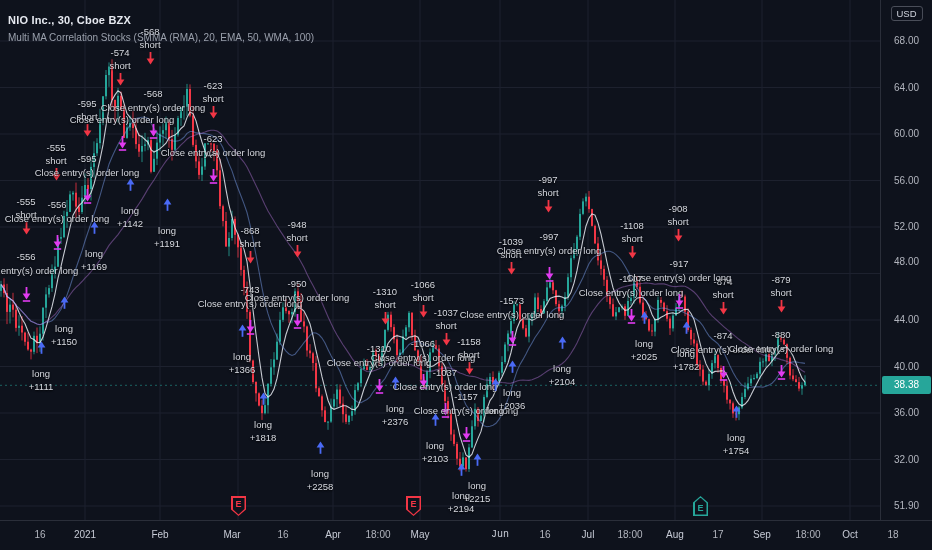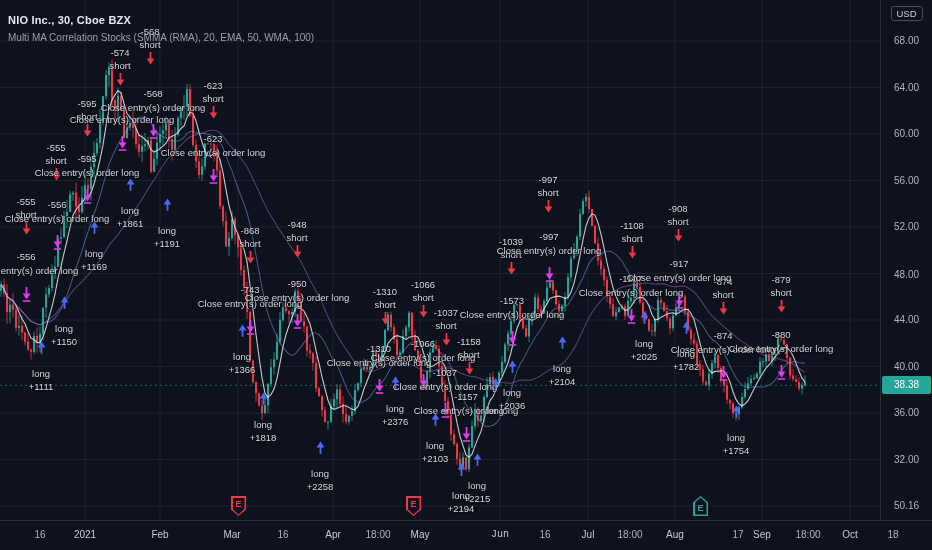--- a/index.html
+++ b/index.html
@@ -909,21 +909,21 @@
    <path d="M0.6 6.5 H8.4 L4.5 12.6 Z" fill="#e03bf0"></path>
             <rect x="0.8" y="13.2" width="7.4" height="1.6" fill="#e03bf0"></rect>
           </svg>
         </div>
         <div class="marker" style="left: 130px; top: 178px;">
           <svg width="9" height="13" viewBox="0 0 9 13" style="position:absolute;left:-4.5px;top:0;overflow:visible">
    <path d="M4.5 0.4 L8.4 6.4 H0.6 Z" fill="#4a6af5"></path>
    <rect x="3.6" y="5.8" width="1.8" height="7" fill="#4a6af5"></rect>
           </svg>
           <div class="m-line" style="top:27px">long</div>
-          <div class="m-line" style="top:40px">+1861</div>
+          <div class="m-line" style="top:40px">+1142</div>
         </div>
         <div class="marker" style="left: 167px; top: 198px;">
           <svg width="9" height="13" viewBox="0 0 9 13" style="position:absolute;left:-4.5px;top:0;overflow:visible">
    <path d="M4.5 0.4 L8.4 6.4 H0.6 Z" fill="#4a6af5"></path>
    <rect x="3.6" y="5.8" width="1.8" height="7" fill="#4a6af5"></rect>
           </svg>
           <div class="m-line" style="top:27px">long</div>
           <div class="m-line" style="top:40px">+1191</div>
         </div>
         <div class="marker" style="left: 94px; top: 221px;">
@@ -1076,43 +1076,43 @@
     </div>
 
   <div class="price-axis">
     <div class="usd">USD</div>
     <div id="price-ticks">
         <div class="ptick" style="top: 35px;">68.00</div>
         <div class="ptick" style="top: 81.5px;">64.00</div>
         <div class="ptick" style="top: 128px;">60.00</div>
         <div class="ptick" style="top: 174.5px;">56.00</div>
         <div class="ptick" style="top: 221px;">52.00</div>
-        <div class="ptick" style="top: 269px;">48.00</div>
+        <div class="ptick" style="top: 256px;">48.00</div>
         <div class="ptick" style="top: 314px;">44.00</div>
         <div class="ptick" style="top: 360.5px;">40.00</div>
         <div class="ptick" style="top: 407px;">36.00</div>
         <div class="ptick" style="top: 453.5px;">32.00</div>
-        <div class="ptick" style="top: 500px;">50.16</div>
+        <div class="ptick" style="top: 500px;">51.90</div>
       </div>
     <div class="price-badge" id="price-badge" style="top: 376.332px;">38.38</div>
   </div>
 
   <div class="time-axis" id="time-ticks">
       <span class="ttick" style="left: 40px;">16</span>
       <span class="ttick" style="left: 85px; color: rgb(199, 203, 214);">2021</span>
       <span class="ttick" style="left: 160px; color: rgb(199, 203, 214);">Feb</span>
       <span class="ttick" style="left: 232px; color: rgb(199, 203, 214);">Mar</span>
       <span class="ttick" style="left: 283px;">16</span>
       <span class="ttick" style="left: 333px; color: rgb(199, 203, 214);">Apr</span>
       <span class="ttick" style="left: 378px;">18:00</span>
       <span class="ttick" style="left: 420px; color: rgb(199, 203, 214);">May</span>
       <span class="ttick" style="left: 500px; color: rgb(199, 203, 214); font-family: Liberation Mono, monospace;">Jun</span>
       <span class="ttick" style="left: 545px;">16</span>
       <span class="ttick" style="left: 588px; color: rgb(199, 203, 214);">Jul</span>
       <span class="ttick" style="left: 630px;">18:00</span>
       <span class="ttick" style="left: 675px; color: rgb(199, 203, 214);">Aug</span>
-      <span class="ttick" style="left: 718px; margin-left: 20px;">17</span>
+      <span class="ttick" style="left: 718px;">17</span>
       <span class="ttick" style="left: 762px; color: rgb(199, 203, 214);">Sep</span>
       <span class="ttick" style="left: 808px;">18:00</span>
       <span class="ttick" style="left: 850px; color: rgb(199, 203, 214);">Oct</span>
       <span class="ttick" style="left: 893px;">18</span>
     </div>
 </div>
 
 </body></html>

